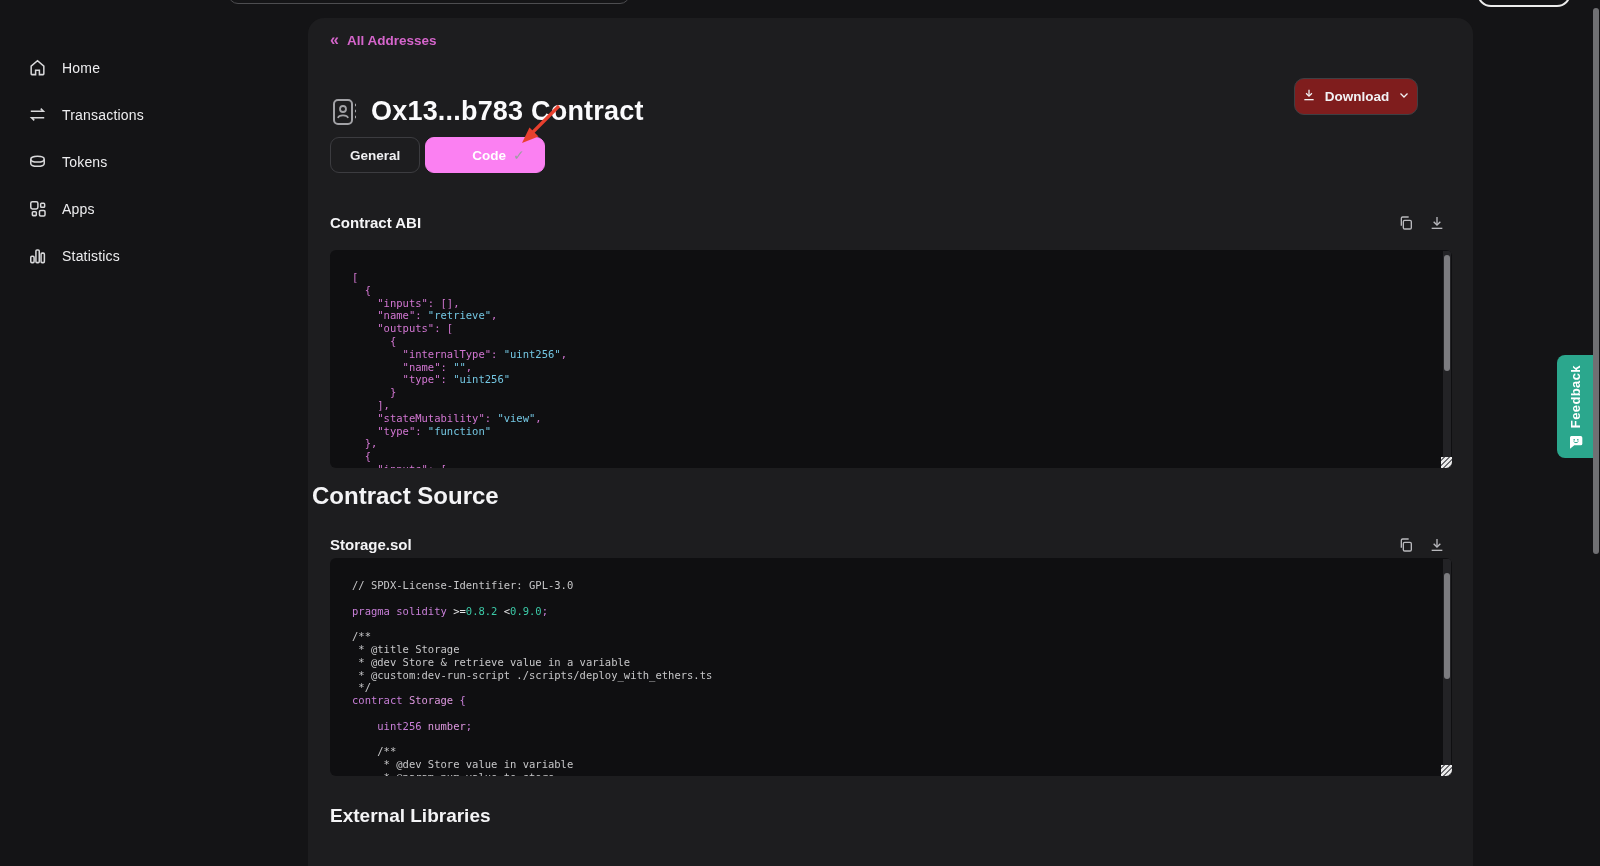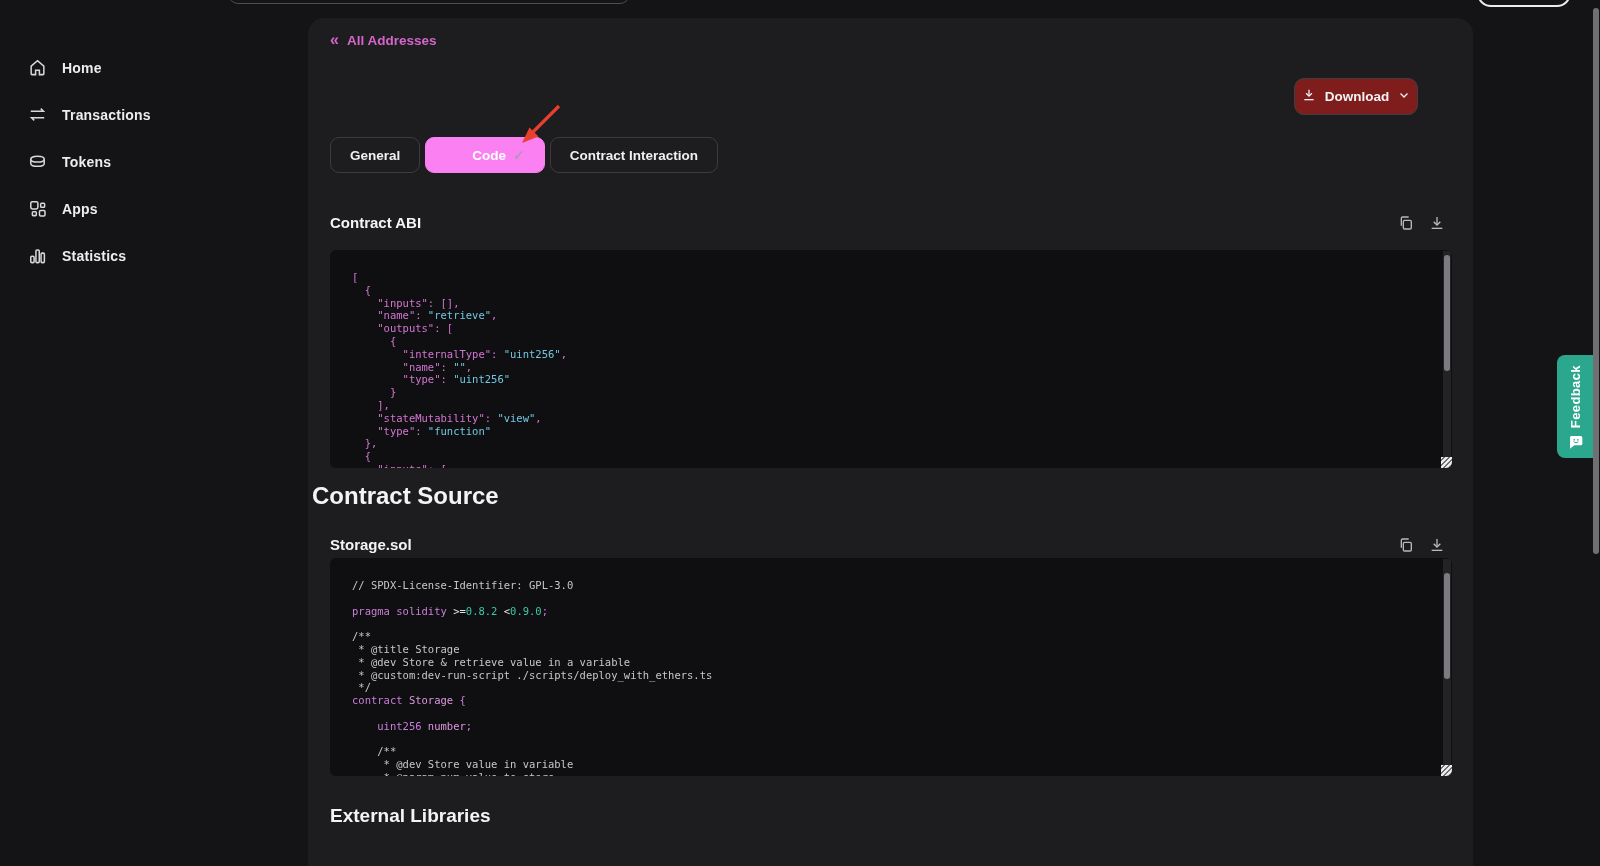--- a/index.html
+++ b/index.html
@@ -11,21 +11,21 @@
     border:1px solid #4d4d50; border-radius:10px; background:#151517; }
   .profile-remnant { position:absolute; left:1477px; top:-21px; width:94px; height:28px;
     border:2px solid #ececec; border-radius:14px; background:#141416; }
 
   
   .sidebar { position:absolute; left:12px; top:44px; width:170px; }
   .side-item { height:47px; display:flex; align-items:center; padding-left:16px; border-radius:16px;
     cursor:pointer; }
   .side-item .side-icon { width:19px; height:19px; color:#d8d8da; display:inline-flex; margin-right:15px; }
   .side-item .side-icon svg { width:100%; height:100%; }
-  .side-label { font-size:14px; font-weight:700; color:#ededef; letter-spacing:.2px; }
+  .side-label { font-size:14px; font-weight:400; color:#ededef; letter-spacing:.2px; }
   .side-item.active { background:#f97ef0; }
   .side-item.active .side-label { color:#ffffff; font-weight:600; }
   .side-item.active .side-icon { color:#ffffff; }
 
   
   .panel { position:absolute; left:308px; top:18px; width:1165px; height:848px;
     background:#1d1d1f; border-radius:16px 16px 0 0; }
 
   .breadcrumb { position:absolute; left:22px; top:14px; display:flex; align-items:center; gap:8px;
     color:#d565cb; font-size:13.5px; font-weight:600; cursor:pointer; }
@@ -154,20 +154,31 @@
     </div>
   </nav>
 
 <main class="panel">
 
   <a class="breadcrumb">
     <span class="bc-icon">«</span>
     <span>All Addresses</span>
   </a>
 
+  <div class="title-row">
+    <span class="title-icon">
+      <svg viewBox="0 0 25 30" fill="none" stroke="currentColor" stroke-width="2">
+        <rect x="2" y="3" width="18" height="24" rx="4"></rect>
+        <circle cx="11" cy="12" r="3" stroke-width="1.8"></circle>
+        <path d="M6 21c1-3.5 9-3.5 10 0" stroke-width="1.8"></path>
+        <path d="M23 8h1M23 14h1M23 20h1" stroke-width="2.4"></path>
+      </svg>
+    </span>
+    <h1 class="page-title">Ox13...b783 Contract</h1>
+  </div>
 
   <button class="download-btn">
     <span>
       <svg viewBox="0 0 24 24" fill="none" stroke="currentColor" stroke-width="2.2">
         <path d="M12 3v10"></path>
           <path d="M7 9l5 5 5-5"></path>
           <path d="M4 20h16"></path>
       </svg>
     </span>
     <span>Download</span>
@@ -178,23 +189,20 @@
     </span>
   </button>
 
   <div class="tabs">
       <button class="tab">
         <span>General</span>
       </button>
       <button class="tab active">
         <span>Code</span>
         <span class="tab-badge">✓</span>
-      </button>
-      <button class="tab">
-        <span>Contract Interaction</span>
       </button>
     </div>
 
   <svg class="arrow-annot" viewBox="0 0 60 48">
     <path d="M51 6 L24 33" stroke="#e8402e" stroke-width="3.2" fill="none"></path>
     <polygon points="14,43 21.5,27.5 30.5,36.5" fill="#e8402e"></polygon>
   </svg>
 
   <h2 class="section-title h-abi">Contract ABI</h2>
   <div class="block-actions act-abi">

